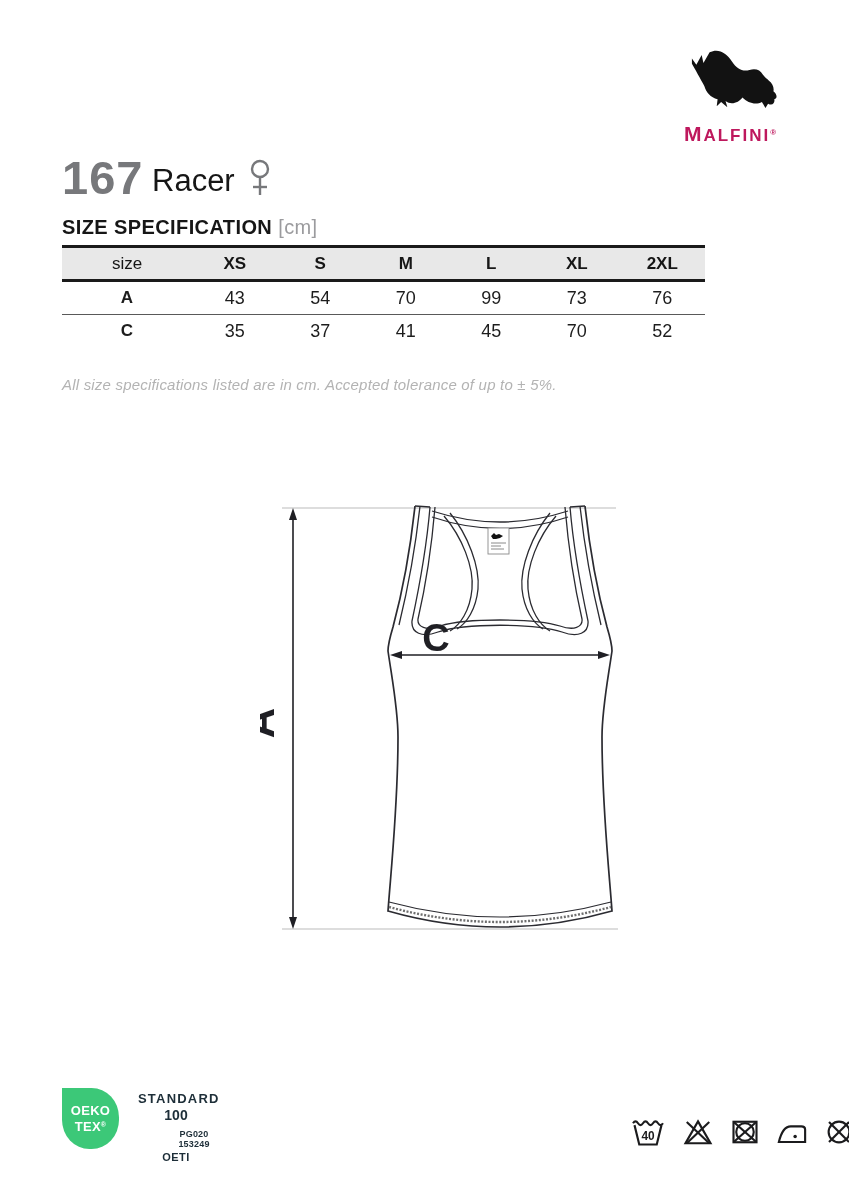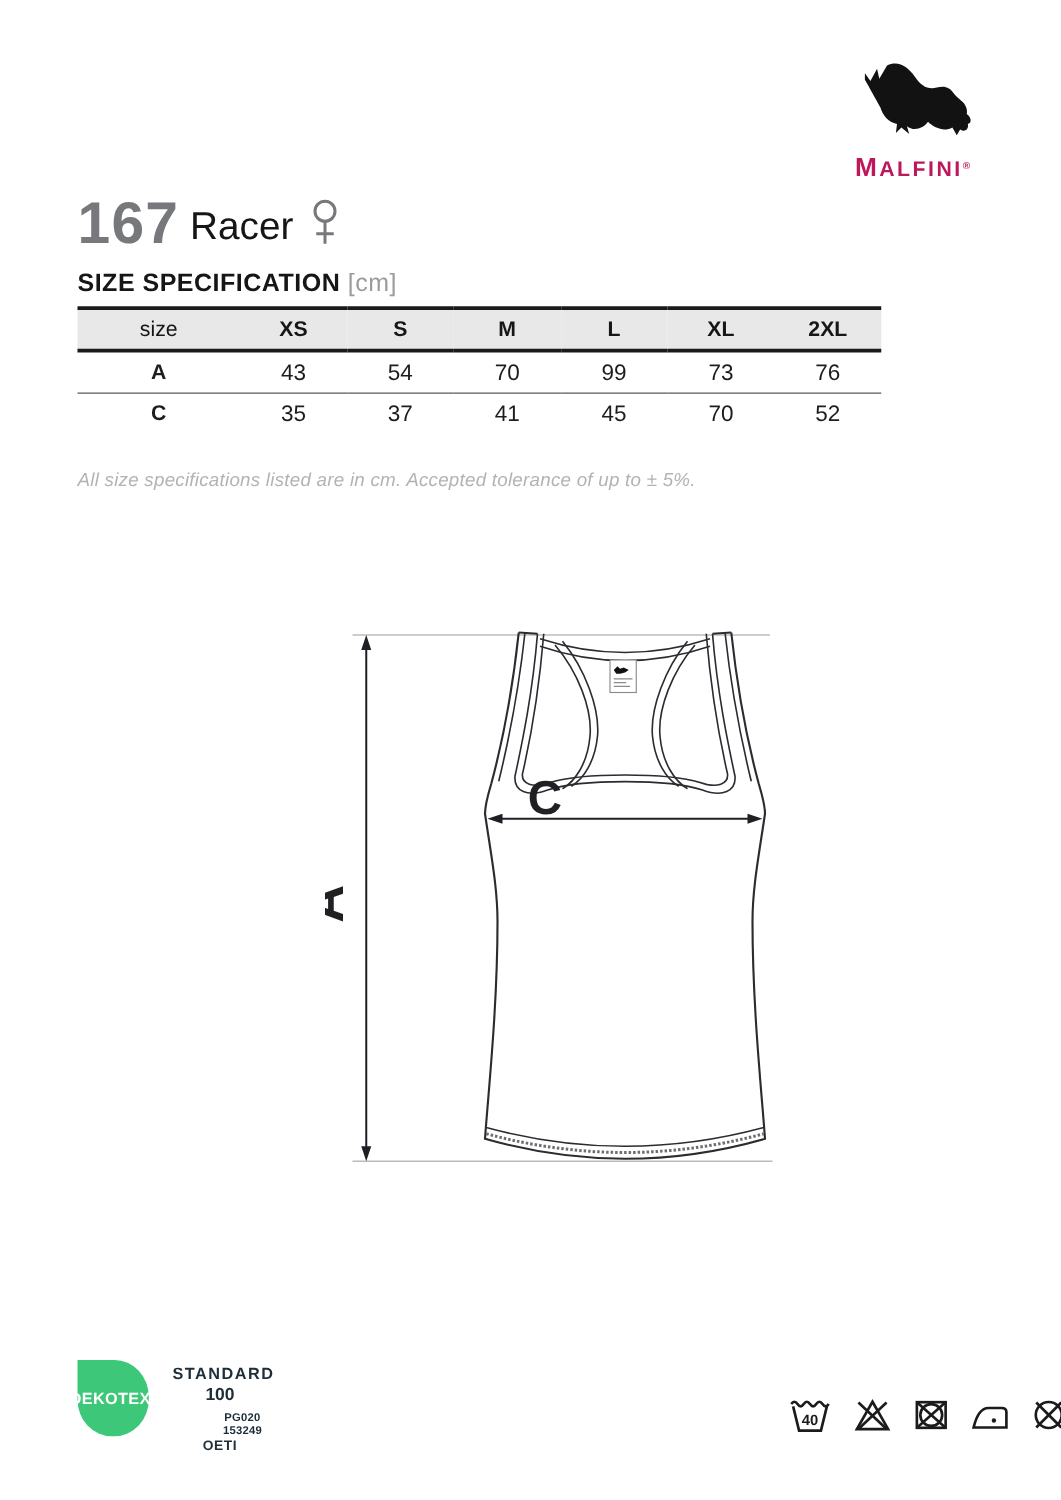--- a/index.html
+++ b/index.html
@@ -42,21 +42,21 @@
   .size-table tr.rowA td{border-bottom:1.5px solid #595959;}
 
   .note{left:62px;top:376px;font-size:15px;font-style:italic;color:#b3b3b3;letter-spacing:.2px;}
 
   
   .diagram{left:260px;top:475px;width:380px;height:470px;}
 
   
   .oeko-badge{
     left:62px;top:1088px;width:57px;height:61px;background:#3cc878;
-    border-radius:0 48% 48% 48%;display:flex;
+    border-radius:0 48% 48% 48%;display:flex;flex-direction:column;
     align-items:center;justify-content:center;color:#ffffff;font-weight:700;
     font-size:13px;line-height:14px;letter-spacing:.3px;text-align:center;
   }
   .oeko-badge sup{font-size:7px;vertical-align:4px;}
   .oeko-text{left:138px;top:1091px;width:76px;text-align:center;color:#1d2e38;}
   .oeko-text .std{font-size:13px;font-weight:700;letter-spacing:1.2px;}
   .oeko-text .hundred{font-size:14px;font-weight:700;margin-top:1px;}
   .oeko-text .certno{font-size:9px;font-weight:700;margin-top:6px;letter-spacing:.2px;margin-left:36px;}
   .oeko-text .inst{font-size:11px;font-weight:700;margin-top:2px;letter-spacing:.5px;}
 

